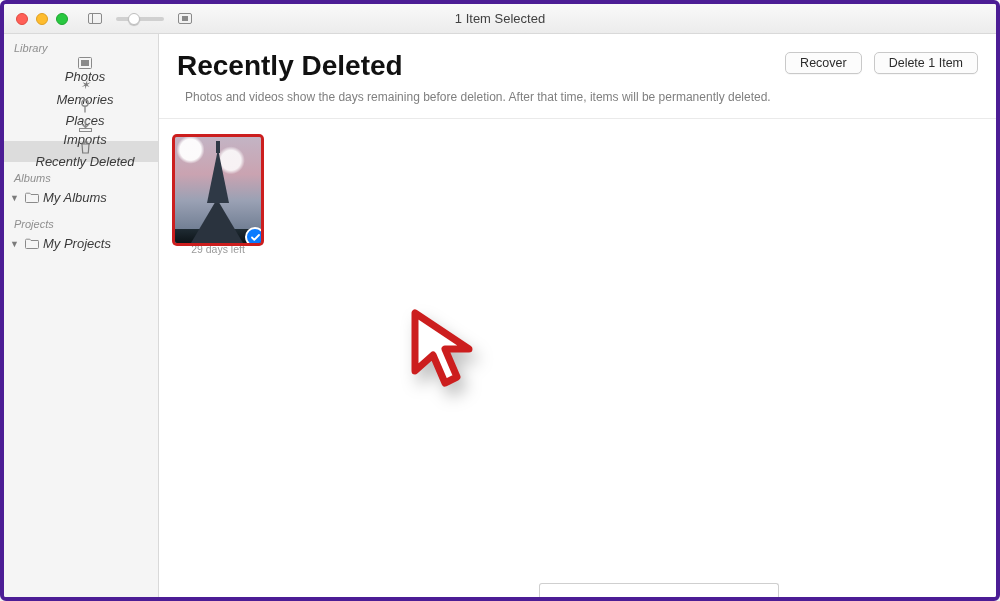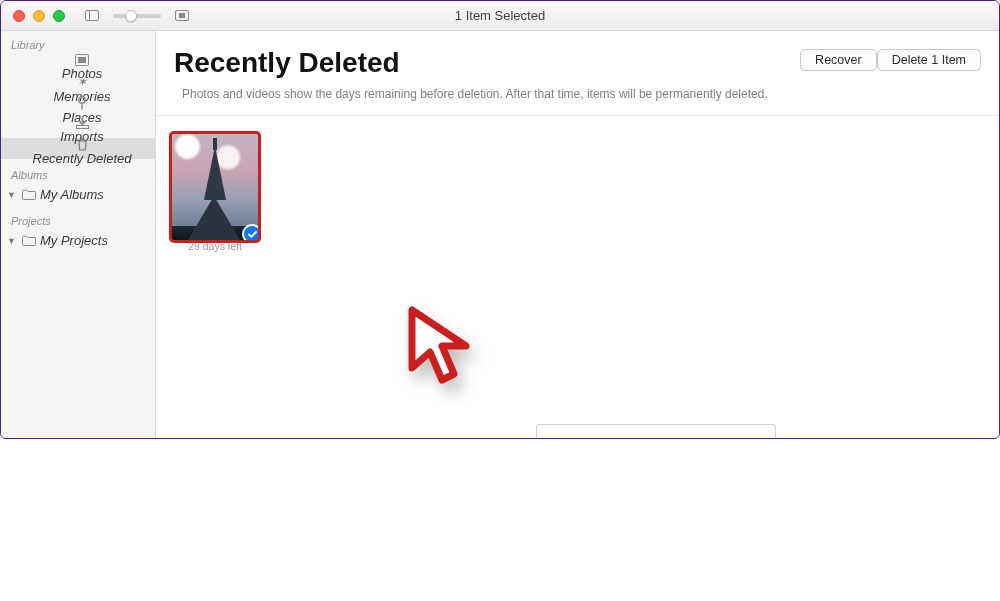--- a/index.html
+++ b/index.html
@@ -12,22 +12,22 @@
     --text-heading:#111;
     --select-row:#dcdcdc;
     --btn-bg:#fcfcfc;
     --btn-border:#c9c9c9;
     --accent:#0a7bff;
     --annotate:#cc1e1e;
   }
   *{box-sizing:border-box;font-family:-apple-system,"Helvetica Neue",Helvetica,Arial,sans-serif;}
   body{margin:0;background:#fff;}
   .window{
-    width:1000px;height:439px;margin:0;background:#fff;
-    border:1px solid #4c1d95;border-radius:6px;overflow:hidden;
+    width:1000px;height:601px;margin:0;background:#fff;
+    border:4px solid #4c1d95;border-radius:6px;overflow:hidden;
     display:flex;flex-direction:column;
     box-shadow:0 15px 35px rgba(0,0,0,.12);
   }
   
   .titlebar{
     height:30px;flex:0 0 30px;background:var(--bg-titlebar);
     border-bottom:1px solid var(--border);
     display:flex;align-items:center;position:relative;
     font-size:13px;color:#3a3a3a;
   }
@@ -58,21 +58,21 @@
   .side-item .icn{width:15px;display:flex;justify-content:center;color:#7b7b7b;font-size:12px;}
   .side-group{display:flex;align-items:center;gap:4px;height:21px;padding-left:6px;color:#3a3a3a;}
   .disclosure{width:10px;color:#7b7b7b;font-size:9px;}
   .side-group .icn{width:15px;display:flex;justify-content:center;color:#7b7b7b;font-size:12px;}
   
   .main{flex:1;display:flex;flex-direction:column;background:#fff;min-width:0;}
   .main-head{padding:16px 18px 6px;border-bottom:1px solid #eaeaea;display:flex;align-items:flex-start;}
   .main-head-left{flex:1;}
   .h1{font-size:28px;font-weight:700;color:var(--text-heading);margin:0 0 6px;}
   .subtitle{font-size:12px;color:#7f7f7f;margin:8px;}
-  .head-buttons{display:flex;gap:0;padding-top:2px;}
+  .head-buttons{display:flex;gap:12px;padding-top:2px;}
   .btn{
     background:var(--btn-bg);border:1px solid var(--btn-border);
     border-radius:5px;font-size:12.5px;color:#2c2c2c;
     padding:2px 14px;height:22px;line-height:17px;cursor:default;
     box-shadow:0 1px 0 rgba(0,0,0,.03);
   }
   .gallery{flex:1;padding:18px 14px;overflow:auto;position:relative;}
   .thumb{
     width:90px;display:flex;flex-direction:column;align-items:center;gap:0;
     position:relative;

